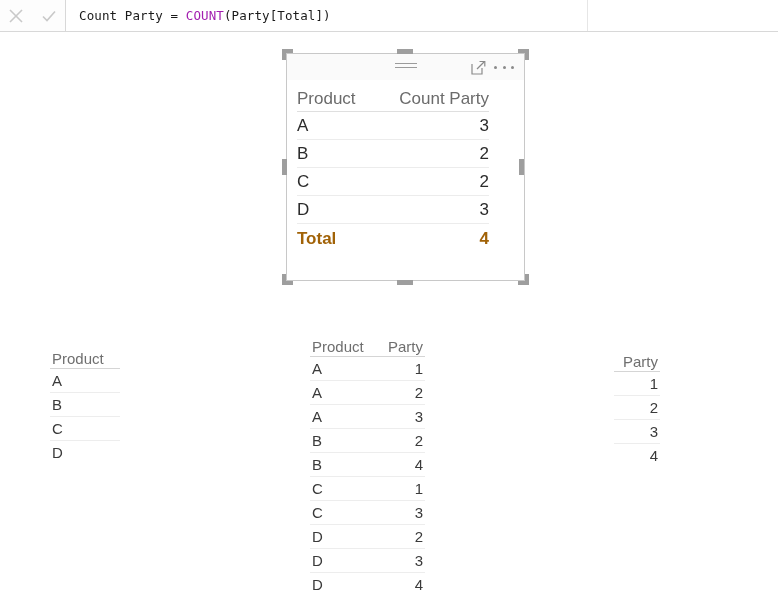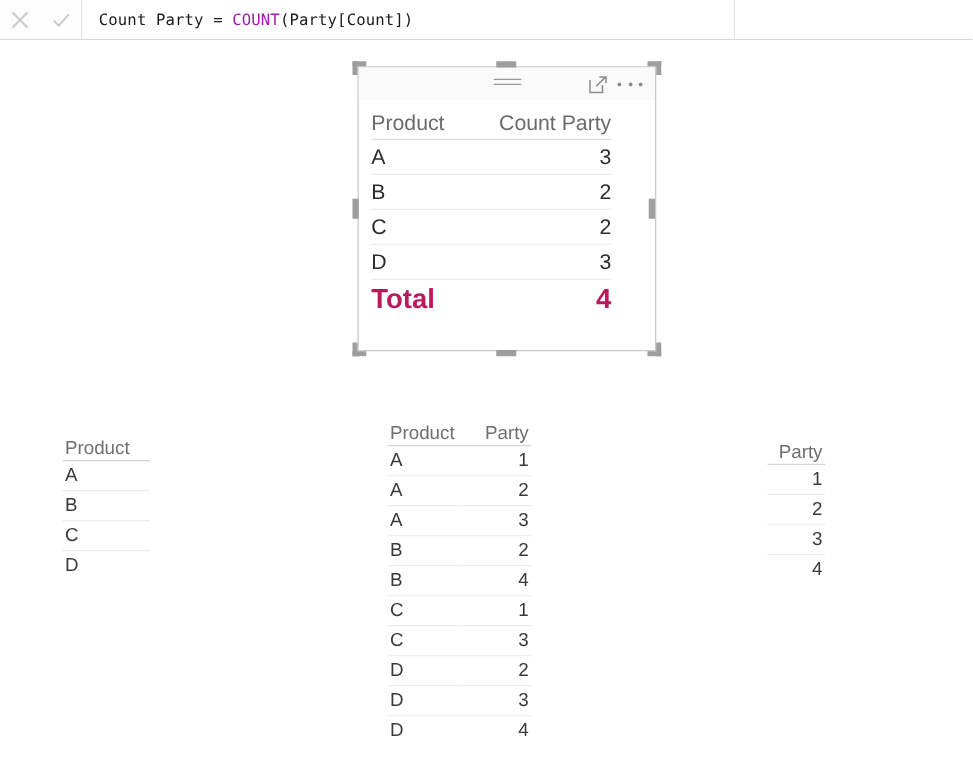--- a/index.html
+++ b/index.html
@@ -151,22 +151,22 @@
     border-bottom: 1px solid #dfdfdf;
   }
   #visual-table .vt-row td {
     font-size: 17px;
     color: #2b2b2b;
     height: 27px;
     border-bottom: 1px solid #ececec;
     vertical-align: middle;
   }
   #visual-table .vt-total td {
-    font-size: 22px;
-    color: #be185d;
+    font-size: 17px;
+    color: #a16207;
     font-weight: bold;
     height: 29px;
     border-top: 1px solid #dadada;
     vertical-align: middle;
   }
   #visual-table .c-right { text-align: right; }
   #visual-table .c-left  { text-align: left; }
 
   
   .handle { position: absolute; background: #9e9e9e; }
@@ -220,21 +220,21 @@
         <line x1="15" y1="3" x2="3" y2="15" stroke="#c9c9c9" stroke-width="1.6"></line>
       </svg>
     </span>
     <span class="fb-icon">
       <svg viewBox="0 0 18 18" width="18" height="18">
         <polyline points="3,9.5 7,13.5 15,4.5" fill="none" stroke="#c9c9c9" stroke-width="1.6"></polyline>
       </svg>
     </span>
   </div>
   <div id="formula-input-wrap">
-    <div id="formula-text"><span>Count Party</span><span> = </span><span class="fn">COUNT</span><span>(Party[Count])</span></div>
+    <div id="formula-text"><span>Count Party</span><span> = </span><span class="fn">COUNT</span><span>(Party[Total])</span></div>
   </div>
 </div>
 
 <div id="canvas">
 
   <div id="visual">
     <div id="visual-header">
       <span id="drag-lines">
         <i></i>
           <i></i>

